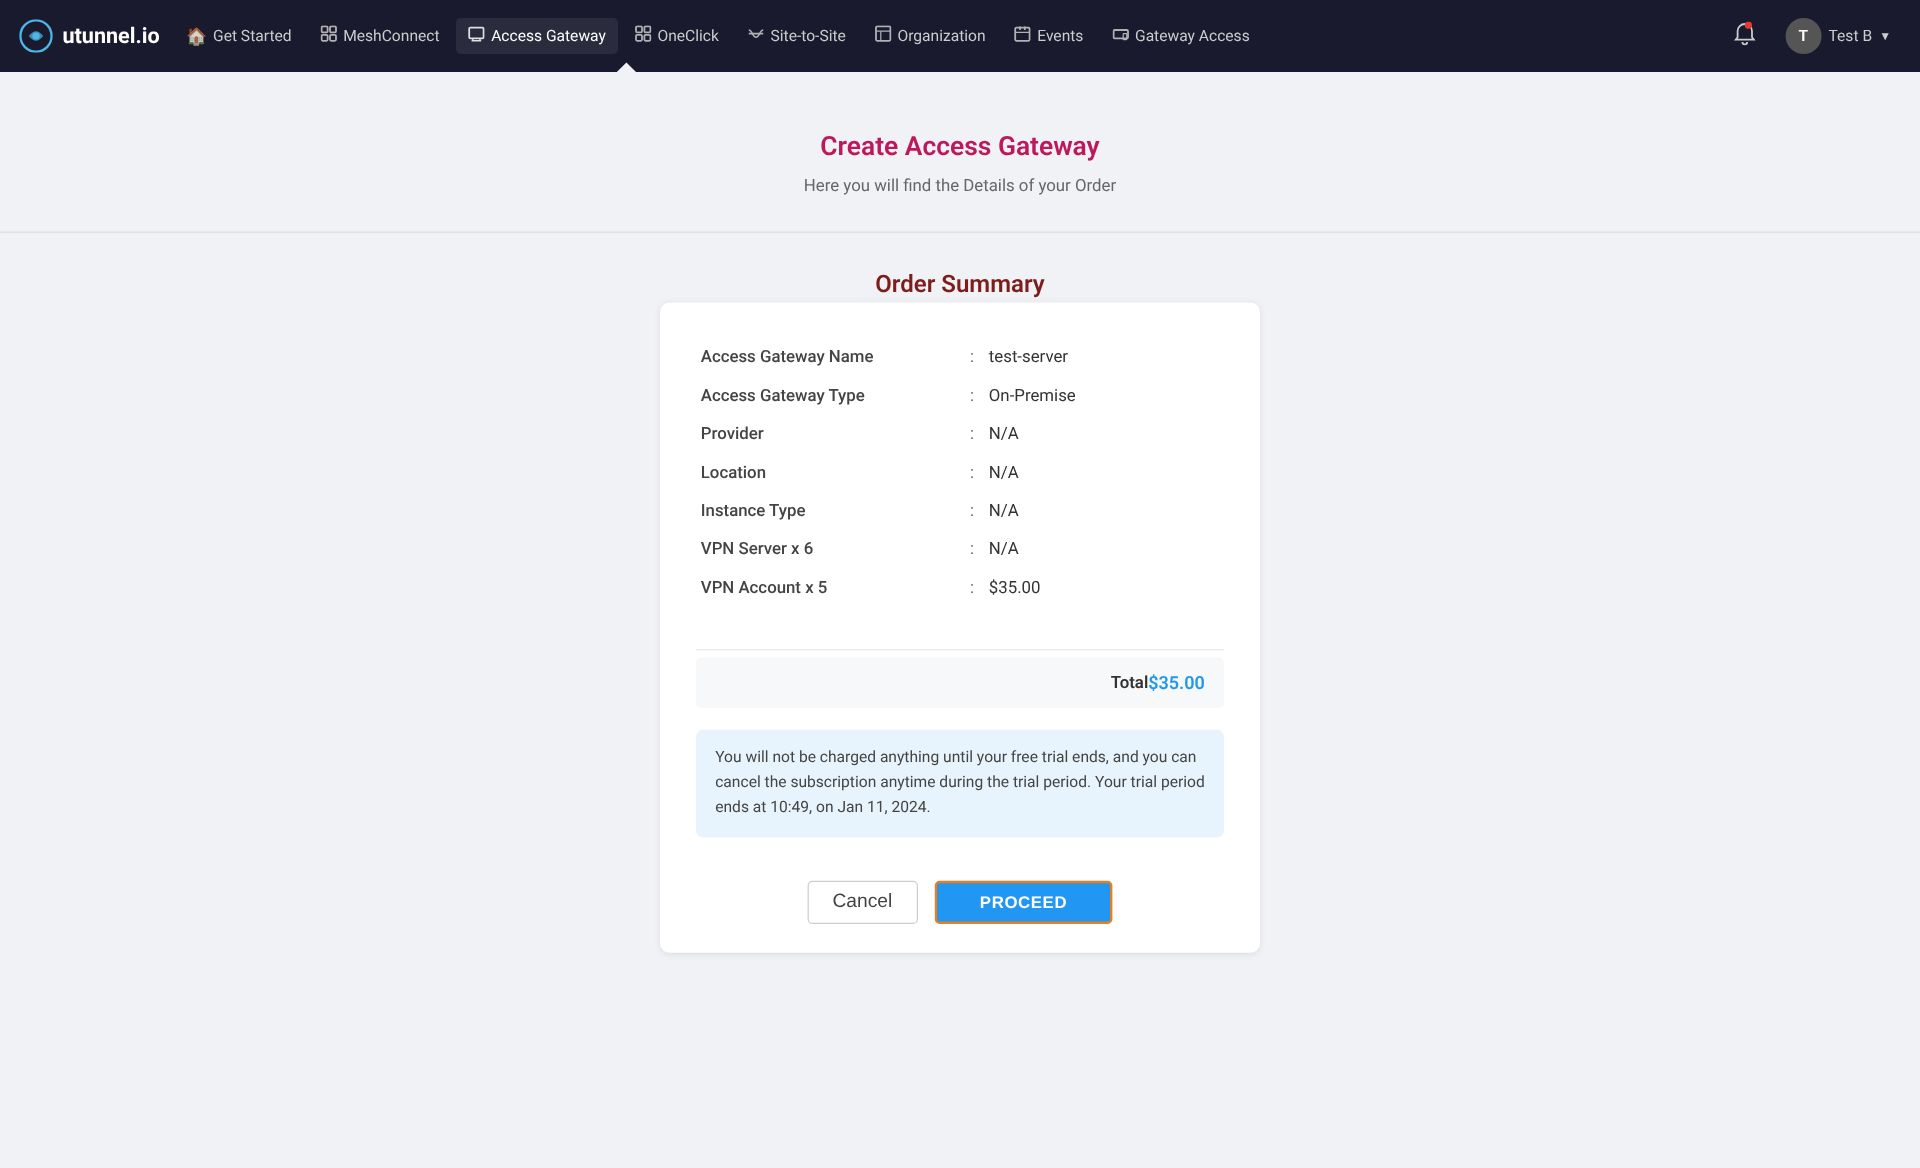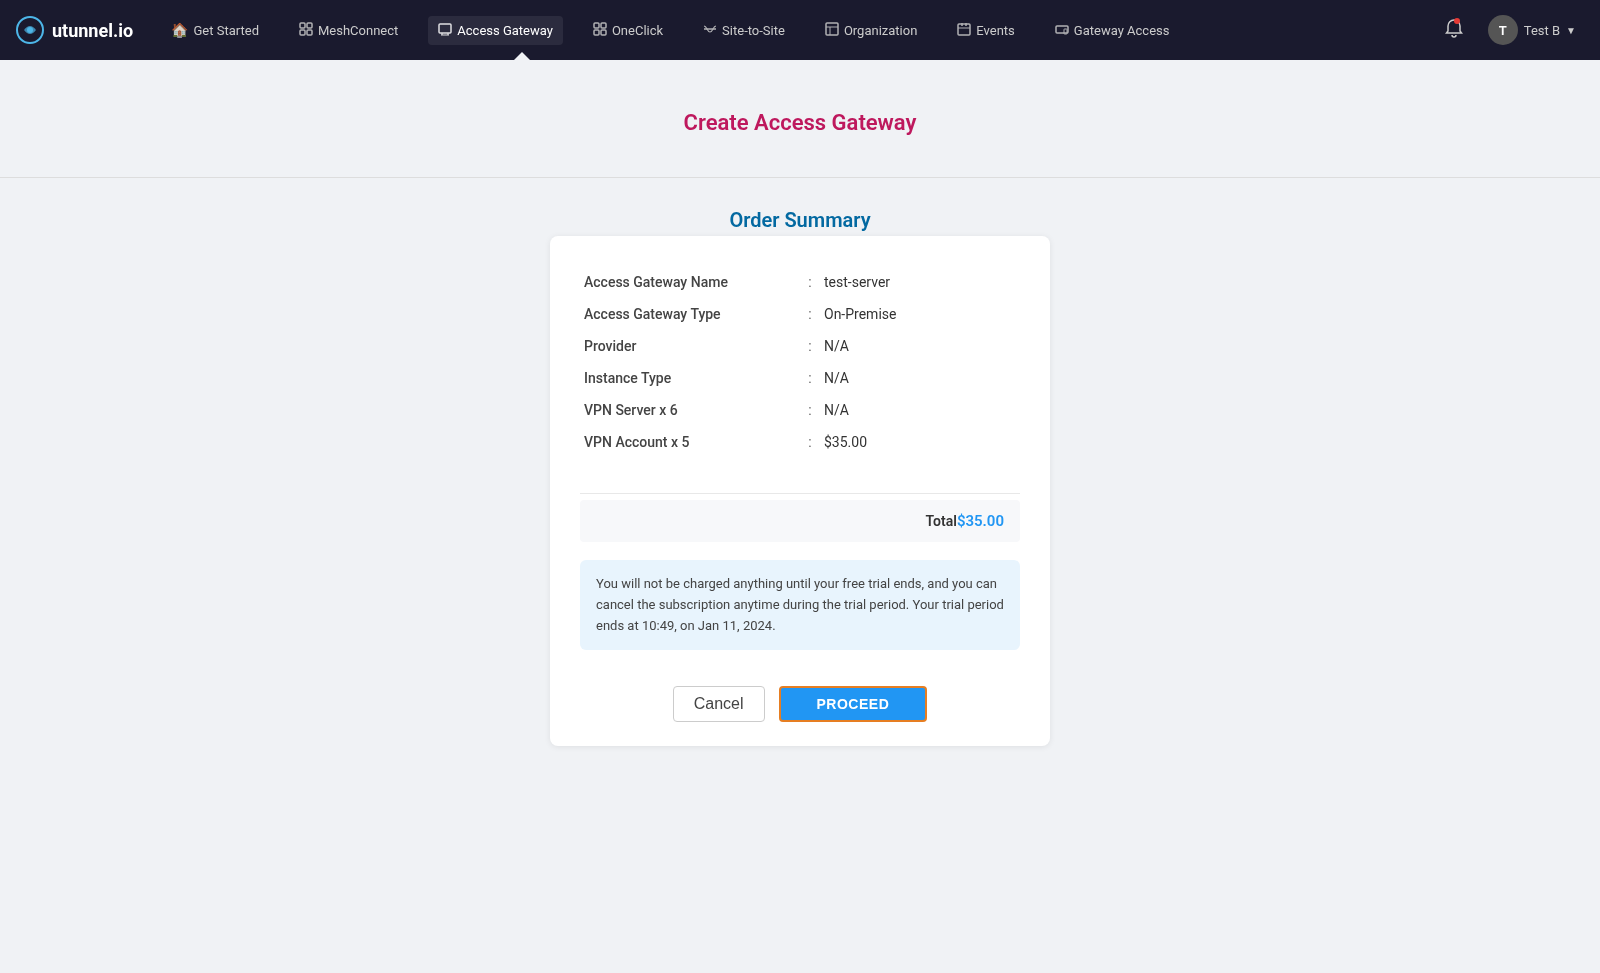--- a/index.html
+++ b/index.html
@@ -9,21 +9,21 @@
       min-height: 973px;
     }
 
     
     .navbar {
       background: #1a1a2e;
       height: 60px;
       display: flex;
       align-items: center;
       padding: 0 16px;
-      gap: 20px;
+      gap: 4px;
       position: relative;
     }
     .navbar-brand {
       display: flex;
       align-items: center;
       gap: 8px;
       color: #fff;
       font-size: 18px;
       font-weight: 700;
       margin-right: 8px;
@@ -101,21 +101,21 @@
     }
     .divider {
       border: none;
       border-top: 1px solid #ddd;
       margin: 0 0 30px;
     }
 
     .section-title {
       font-size: 20px;
       font-weight: 600;
-      color: #0369a1;
+      color: #7f1d1d;
       text-align: center;
       margin-bottom: 4px;
     }
     .section-subtitle {
       font-size: 13px;
       color: #666;
       text-align: center;
       margin-bottom: 24px;
     }
 
@@ -329,20 +329,21 @@
       <span>Test B</span>
       <span style="color:#ccc;font-size:10px;">▼</span>
     </div>
   </div>
 
   <div style="position:absolute;bottom:0;left:514px;width:0;height:0;border-left:8px solid transparent;border-right:8px solid transparent;border-bottom:8px solid #f0f2f5;"></div>
 </nav>
 
 <div class="page-header">
   <h1 class="page-title">Create Access Gateway</h1>
+  <p class="page-subtitle">Here you will find the Details of your Order</p>
 </div>
 
 <hr class="divider">
 
 <div style="max-width:700px;margin:0 auto;padding:0 20px 60px;">
   <h2 class="section-title">Order Summary</h2>
 
   <div class="card">
 
     <table class="order-table">
@@ -352,20 +353,25 @@
           <td class="colon">:</td>
           <td>test-server</td>
         </tr>
         <tr>
           <td>Access Gateway Type</td>
           <td class="colon">:</td>
           <td>On-Premise</td>
         </tr>
         <tr>
           <td>Provider</td>
+          <td class="colon">:</td>
+          <td>N/A</td>
+        </tr>
+        <tr>
+          <td>Location</td>
           <td class="colon">:</td>
           <td>N/A</td>
         </tr>
         <tr>
           <td>Instance Type</td>
           <td class="colon">:</td>
           <td>N/A</td>
         </tr>
         <tr>
           <td>VPN Server x 6</td>

